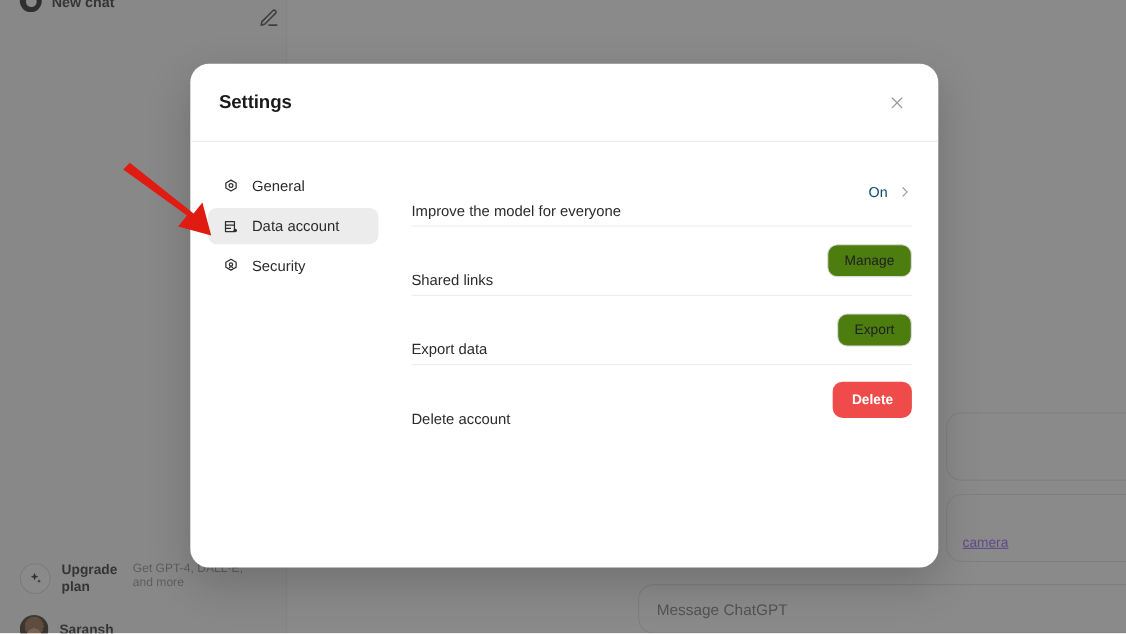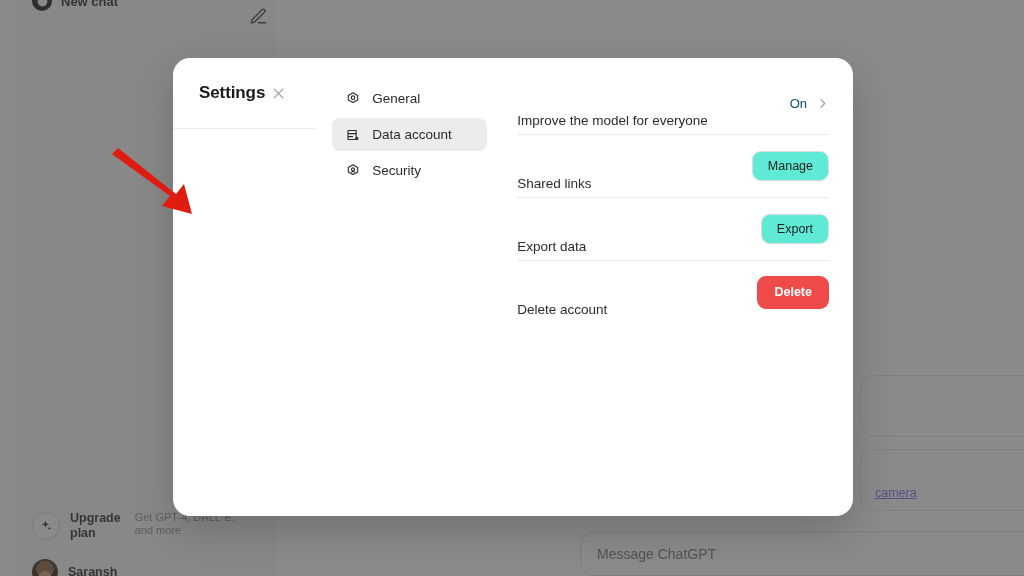--- a/index.html
+++ b/index.html
@@ -22,21 +22,21 @@
 
   
   .bg-app {
     position: absolute;
     inset: 0;
     background: #ffffff;
   }
 
   .bg-sidebar {
     position: absolute;
-    left: 14px; top: 0;
+    left: 0; top: 0;
     width: 260px;
     height: 576px;
     background: #f9f9f9;
     border-right: 1px solid #ececec;
   }
 
   .bg-main {
     position: absolute;
     left: 260px; top: 0;
     right: 0; bottom: 0;
@@ -192,21 +192,21 @@
     position: absolute;
     left: 173px;
     top: 58px;
     width: 680px;
     height: 458px;
     background: #ffffff;
     border-radius: 17px;
     box-shadow: 0 14px 40px rgba(0,0,0,0.18);
     overflow: hidden;
     display: flex;
-    flex-direction: row;
+    flex-direction: column;
   }
 
   .modal-header {
     height: 71px;
     flex: none;
     display: flex;
     align-items: center;
     justify-content: space-between;
     padding: 0 25px 0 26px;
     border-bottom: 1px solid #ececec;
@@ -299,21 +299,21 @@
   }
   .chevron {
     color: #9a9a9a;
     display: flex;
     align-items: center;
   }
   .btn-outline {
     font-family: "Liberation Sans", sans-serif;
     font-size: 12.5px;
     color: #1f1f1f;
-    background: #5eead4;
+    background: #4d7c0f;
     border: 1px solid #dcdcdc;
     border-radius: 9px;
     padding: 8px 15px;
     cursor: pointer;
     line-height: 1;
   }
   .btn-danger {
     font-family: "Liberation Sans", sans-serif;
     font-size: 12.5px;
     font-weight: 700;

